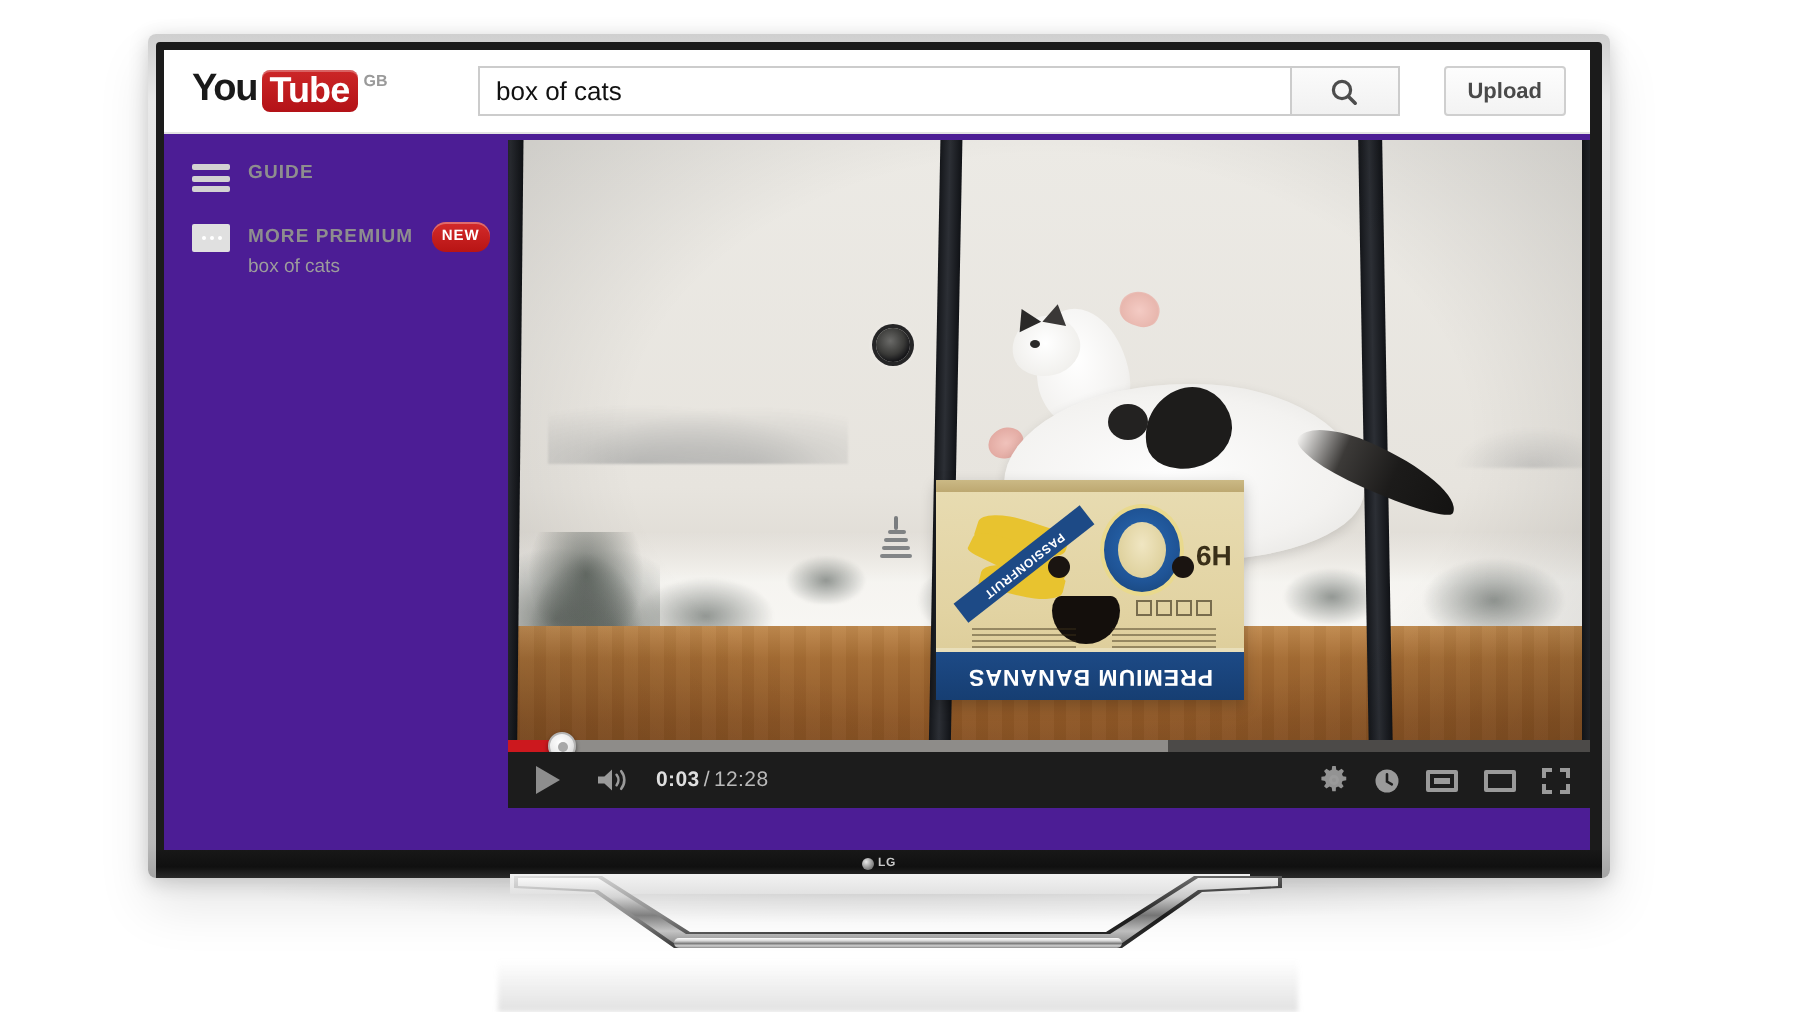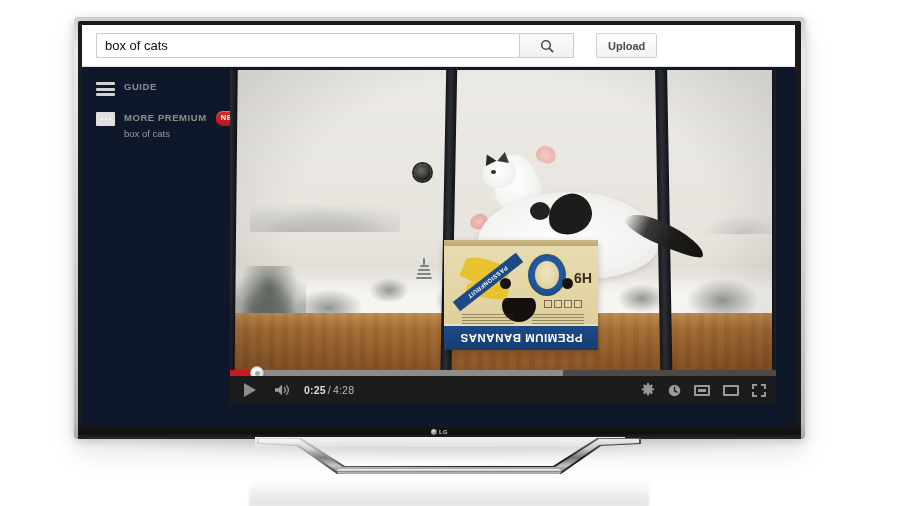--- a/index.html
+++ b/index.html
@@ -104,21 +104,21 @@
   }
   #upload-button {
     margin-left: 22px; height: 25px; min-width: 60px; padding: 0 11px;
     border: 1px solid #cfcfcf; border-radius: 2px;
     background: linear-gradient(180deg,#fdfdfd,#f3f3f3);
     font-size: 11px; font-weight: bold; color: #4a4a4a;
     display: flex; align-items: center; justify-content: center;
     cursor: pointer; font-family: "Liberation Sans", sans-serif;
   }
 
-  #yt-body { flex: 1 1 auto; display: flex; background: #0f172a; min-height: 0; }
+  #yt-body { flex: 1 1 auto; display: flex; background: #4c1d95; min-height: 0; gap: 24px; }
 
   #sidebar { width: 148px; flex: 0 0 148px; padding: 14px 0 0 14px; }
   .side-item { display: flex; align-items: flex-start; margin-bottom: 14px; cursor: pointer; }
   .side-ico { width: 19px; height: 15px; flex: 0 0 19px; margin-right: 9px; margin-top: 1px; }
   .ico-bars { display: flex; flex-direction: column; justify-content: space-between; height: 14px; }
   .ico-bars i { display: block; height: 3px; background: #d2d2d2; border-radius: 1px; }
   .ico-grid {
     background: #e0e0e0; height: 14px; border-radius: 1px;
     display: flex; align-items: center; justify-content: center; gap: 2px;
   }
@@ -434,20 +434,25 @@
   <div id="floor-shadow"></div>
 
   <div id="tv-outer">
     <div id="tv-inner">
 
       <div id="screen">
 
         <div id="yt">
 
           <div id="yt-header">
+            <div class="yt-logo">
+              <span class="yt-you">You</span>
+              <span class="yt-tube">Tube</span>
+              <span class="yt-gb">GB</span>
+            </div>
 
             <div id="search-wrap">
               <input id="search-input" type="text" value="box of cats" style="">
               <div id="search-button">
                 <svg width="14" height="14" viewBox="0 0 14 14">
                   <circle cx="6" cy="6" r="4.3" fill="none" stroke="#4d4d4d" stroke-width="1.6"></circle>
                   <line x1="9.2" y1="9.2" x2="12.6" y2="12.6" stroke="#4d4d4d" stroke-width="1.8" stroke-linecap="round"></line>
                 </svg>
               </div>
             </div>
@@ -588,21 +593,21 @@
 
                 <div class="ctrl" id="volume-btn">
                   <svg width="18" height="14" viewBox="0 0 18 14">
                     <path d="M1 5.2h3.2L8 1.8v10.4L4.2 8.8H1z" fill="#9a9a9a"></path>
                     <path d="M10.3 4.4a4.2 4.2 0 0 1 0 5.2" fill="none" stroke="#9a9a9a" stroke-width="1.3" stroke-linecap="round"></path>
                     <path d="M12.6 2.6a7 7 0 0 1 0 8.8" fill="none" stroke="#9a9a9a" stroke-width="1.3" stroke-linecap="round"></path>
                   </svg>
                 </div>
 
                 <div id="time-display">
-                  <span>0:25</span><span class="sep">/</span><span class="total">4:28</span>
+                  <span>0:03</span><span class="sep">/</span><span class="total">12:28</span>
                 </div>
 
                 <div id="ctrl-right">
 
                   <div class="ctrl">
                     <svg width="14" height="14" viewBox="0 0 16 16">
                       <path fill="#9a9a9a" d="M8 5.2A2.8 2.8 0 1 0 8 10.8 2.8 2.8 0 1 0 8 5.2zm0 1.6a1.2 1.2 0 1 1 0 2.4 1.2 1.2 0 0 1 0-2.4z"></path>
                       <path fill="#9a9a9a" d="M7 0h2l.3 2.1 1.3.55L12.3 1.5l1.4 1.4-1.15 1.7.55 1.3L15 6.2v2l-2.1.3-.55 1.3 1.15 1.7-1.4 1.4-1.7-1.15-1.3.55L9 14.4H7l-.3-2.1-1.3-.55L3.7 12.9l-1.4-1.4 1.15-1.7-.55-1.3L.8 8.2v-2l2.1-.3.55-1.3L2.3 2.9l1.4-1.4 1.7 1.15 1.3-.55z" opacity=".95"></path>
                     </svg>
                   </div>

